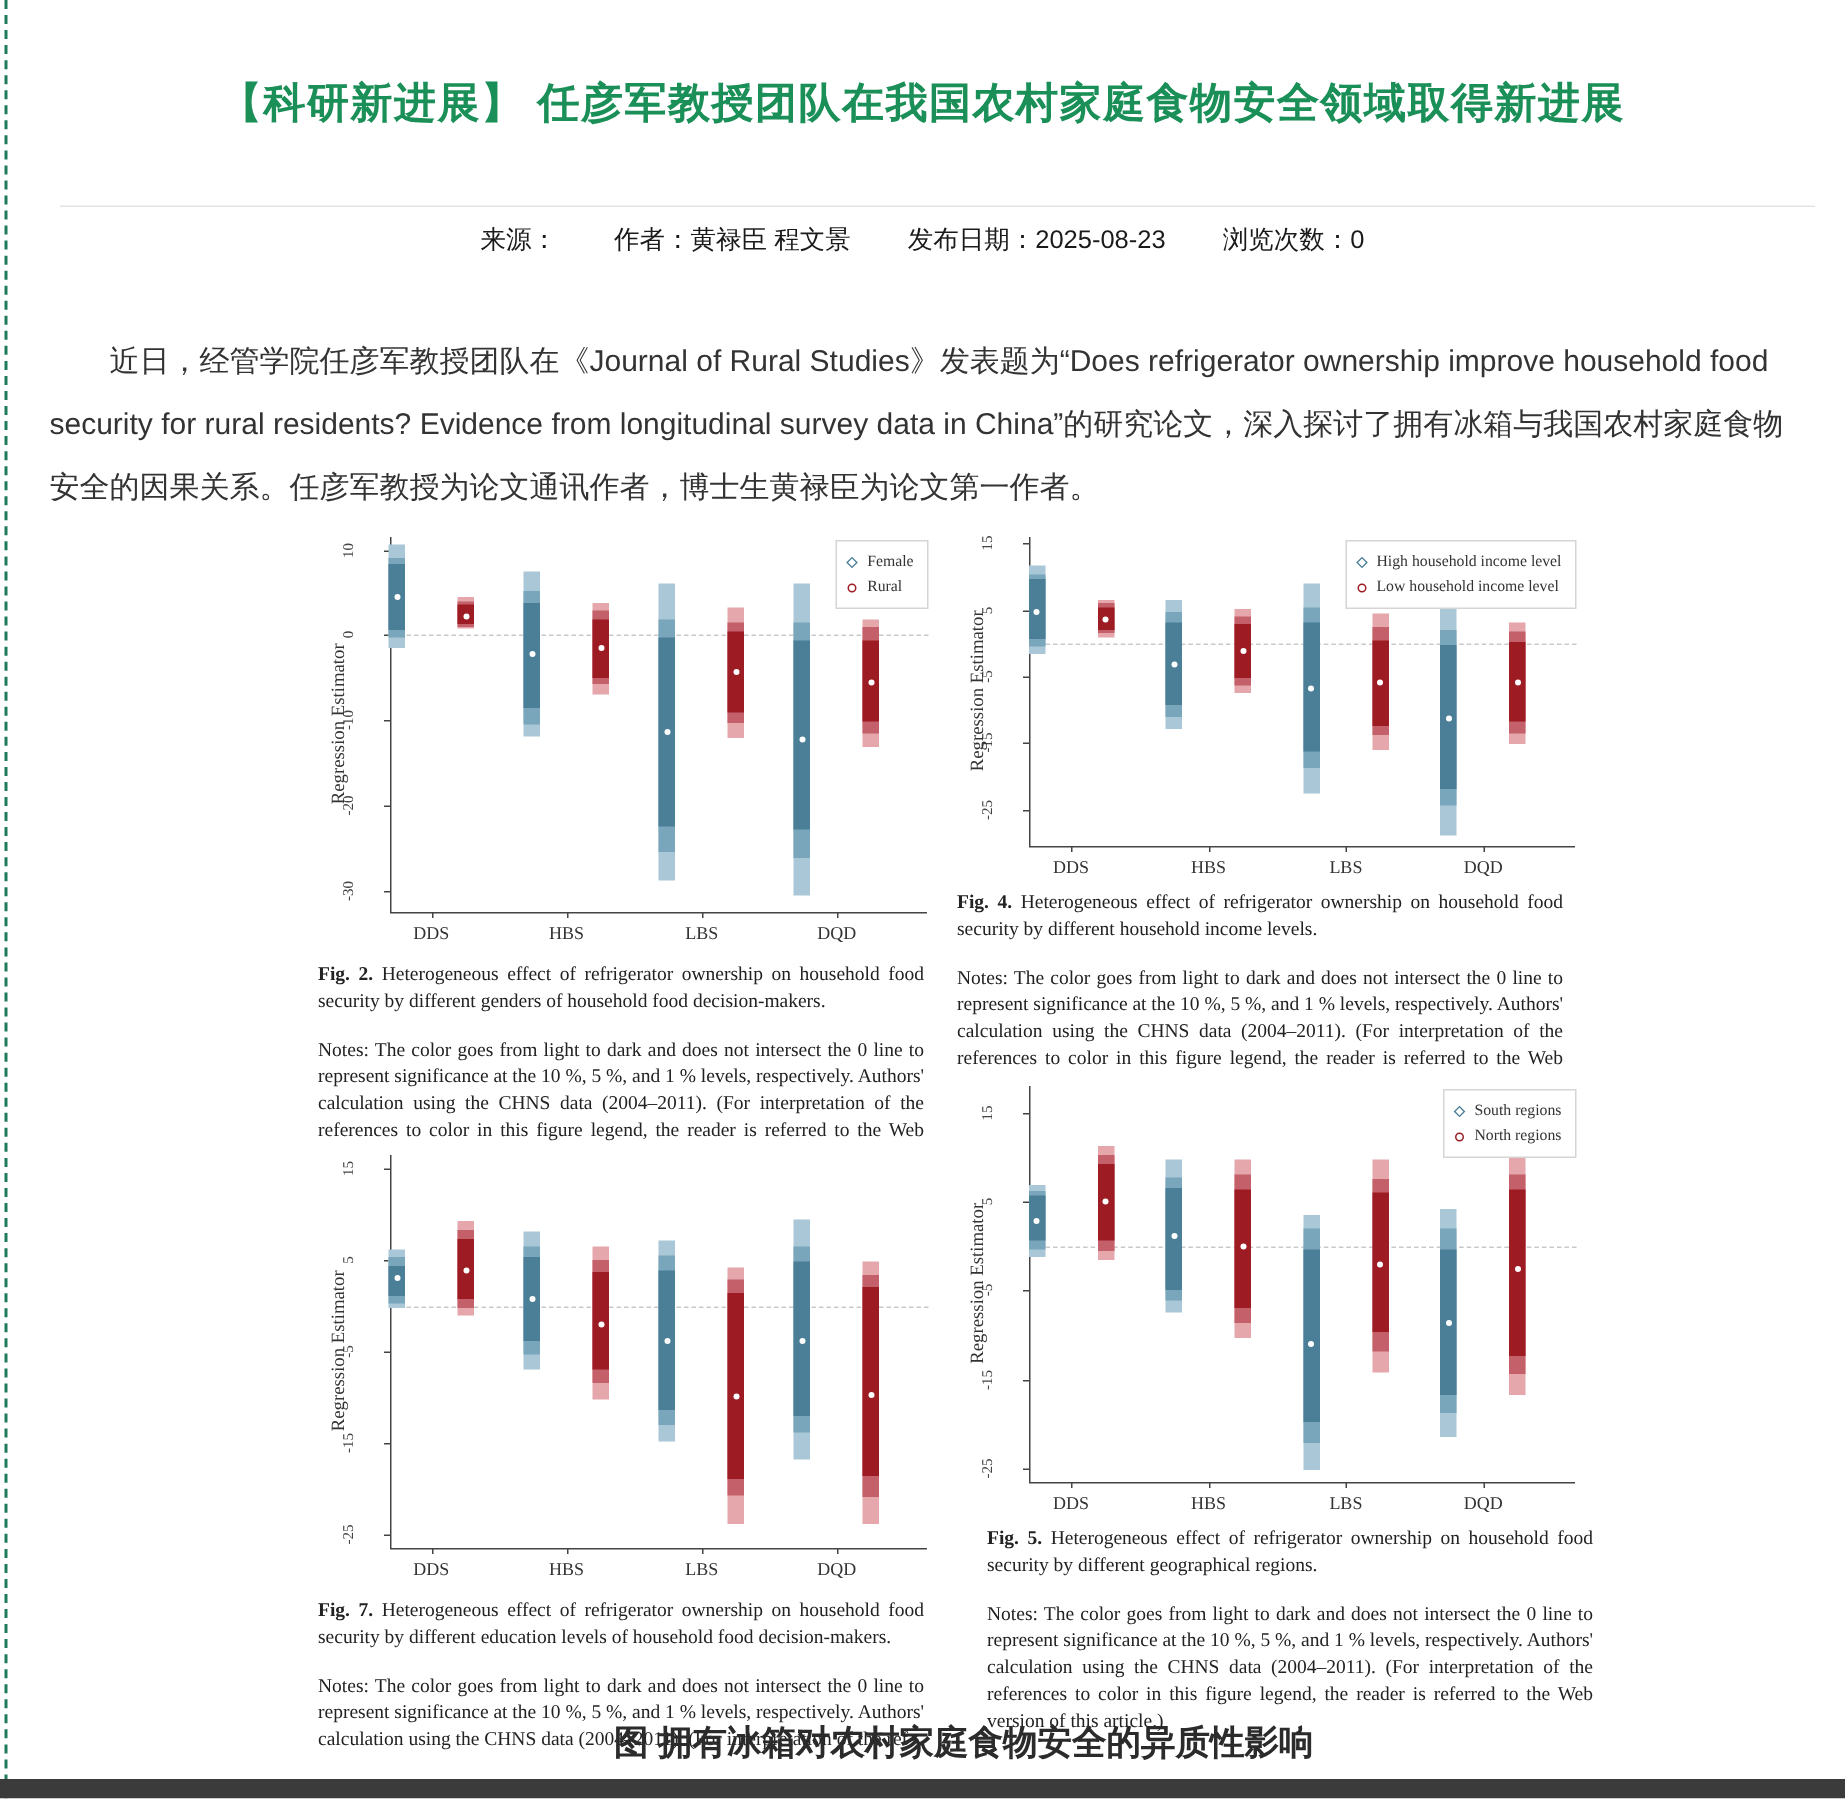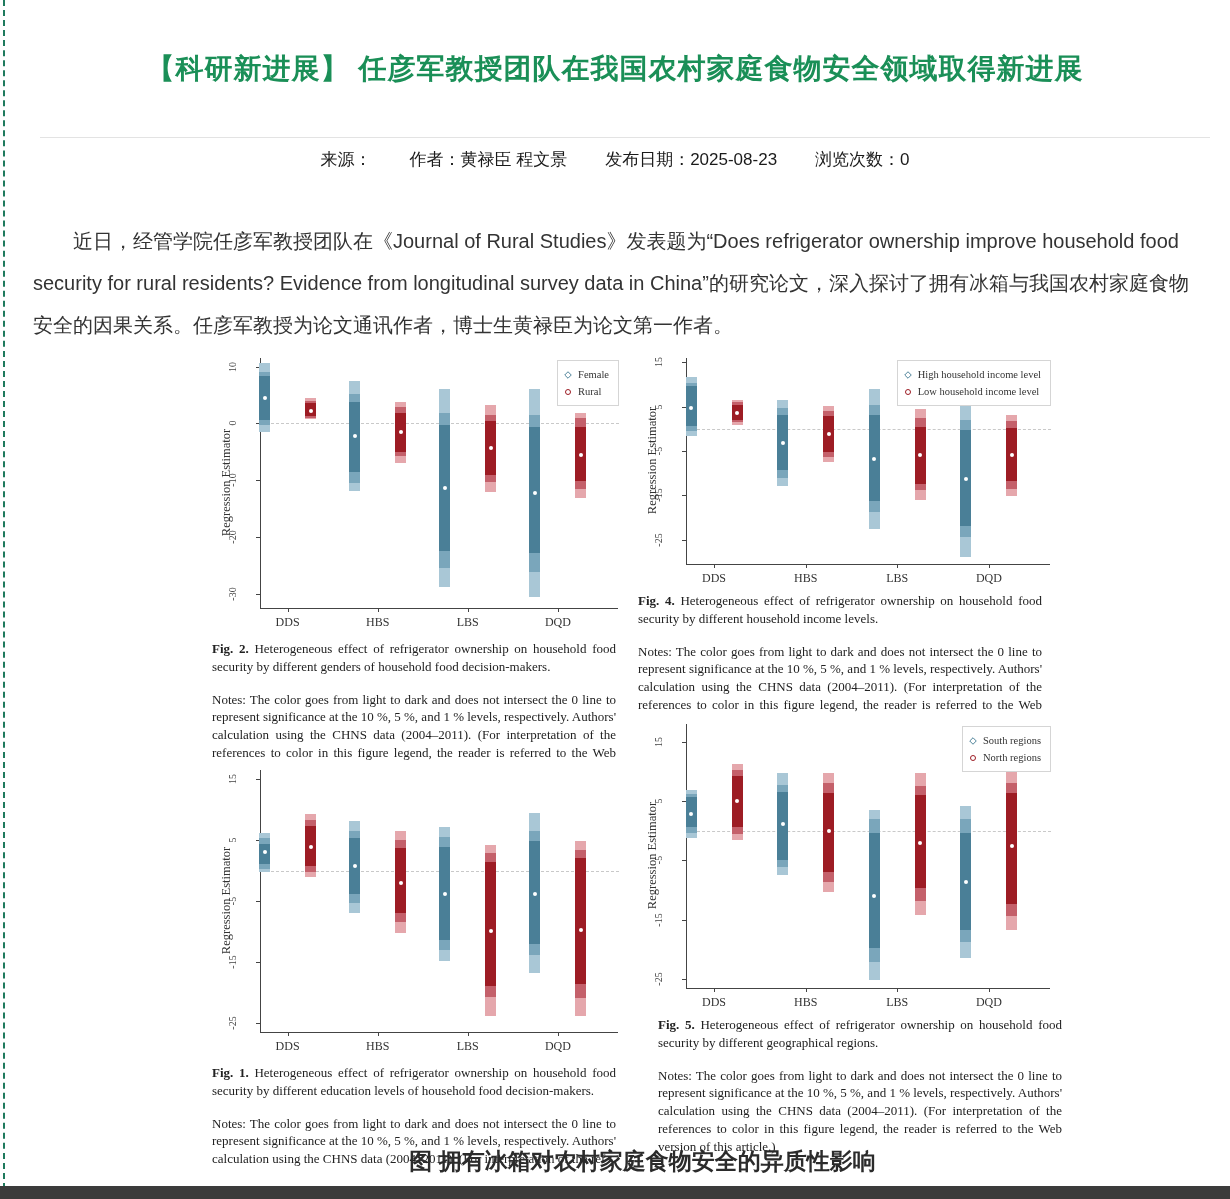--- a/index.html
+++ b/index.html
@@ -267,21 +267,21 @@
         <div class="band" style="left: 319.392px; top: 66.9302px; width: 11px; height: 124.298px; background: rgb(122, 166, 187);"></div>
         <div class="band" style="left: 319.392px; top: 77.2884px; width: 11px; height: 102.363px; background: rgb(74, 127, 151);"></div>
         <div class="pt" style="left: 322.892px; top: 128.298px;"></div>
         <div class="band" style="left: 365.392px; top: 77.2884px; width: 11px; height: 174.26px; background: rgb(229, 167, 172);"></div>
         <div class="band" style="left: 365.392px; top: 85.8186px; width: 11px; height: 148.67px; background: rgb(196, 96, 106);"></div>
         <div class="band" style="left: 365.392px; top: 94.3488px; width: 11px; height: 125.516px; background: rgb(157, 28, 36);"></div>
         <div class="pt" style="left: 368.892px; top: 164.247px;"></div>
       </div>
   </div>
   <div class="fig-caption" style="left:212px; top:1064px;">
-    <span class="fig-lead">Fig. 1.</span>
+    <span class="fig-lead">Fig. 7.</span>
     <span>Heterogeneous effect of refrigerator ownership on household food security by different education levels of household food decision-makers.</span>
     <div class="fig-notes">Notes: The color goes from light to dark and does not intersect the 0 line to represent significance at the 10 %, 5 %, and 1 % levels, respectively. Authors' calculation using the CHNS data (2004–2011). (For interpretation of the ref-</div>
   </div>
 
   <div class="figure-block" style="left:636px; top:718px;">
     <div class="chart" style="width:422px; height:296px;">
         <div class="axis" style="left: 50px; top: 6px; width: 1px; height: 264px;"></div>
         <div class="axis" style="left: 50px; top: 270px; width: 364px; height: 1px;"></div>
         <div class="zero" style="left: 51px; top: 112.787px; width: 364px;"></div>
         <div class="ytick" style="left: 46px; top: 23.7978px;"></div>

